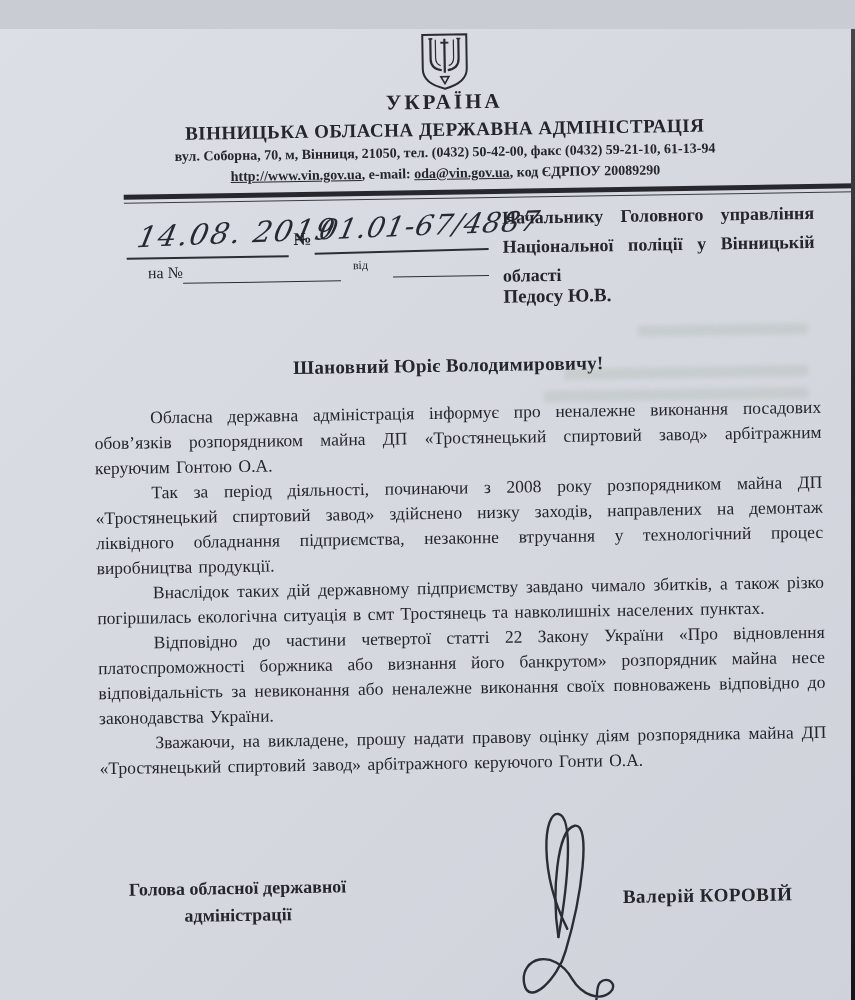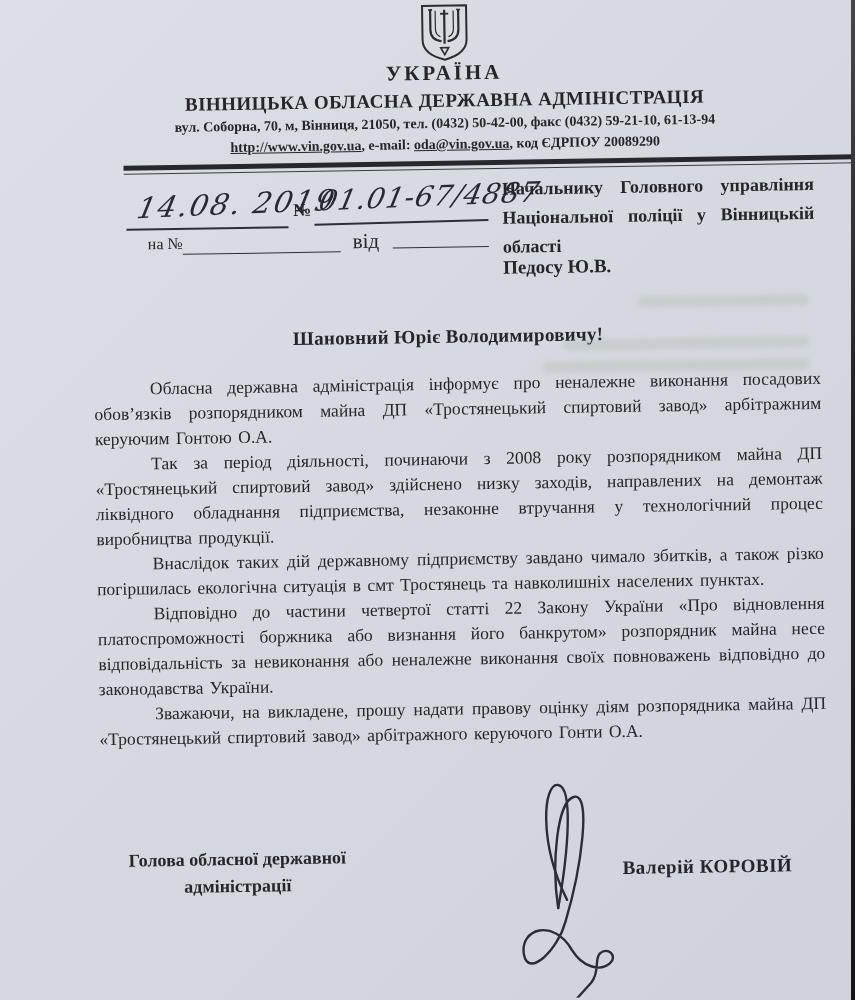--- a/index.html
+++ b/index.html
@@ -5,20 +5,21 @@
   html,body{margin:0;padding:0;}
   body{
     width:855px;height:1000px;position:relative;overflow:hidden;
     background:#c9ccd3;
     font-family:"Liberation Serif", serif;
     color:#24262c;
   }
   .paper{
     position:absolute;inset:0;
     background:linear-gradient(135deg,#dcdfe5 0%,#d7dae0 35%,#d3d6dd 70%,#cfd2da 100%);
+    margin-top:29px;
   }
   .content{
     position:absolute;inset:0;
     transform:rotate(-0.9deg);
     transform-origin:50% 45%;
   }
   
   .emblem{position:absolute;left:426px;top:4px;width:50px;height:58px;}
   .emblem svg{width:100%;height:100%;}
   .center-band{position:absolute;left:45px;width:810px;text-align:center;}
@@ -36,21 +37,21 @@
     font-family:"DejaVu Serif", serif;font-style:italic;color:#262932;
     transform:skewX(-14deg) rotate(-1.5deg);display:inline-block;
   }
   .hand-date{position:absolute;left:142px;top:184px;font-size:29px;letter-spacing:2px;}
   .no-sign{position:absolute;left:297px;top:198px;font-size:18px;font-weight:bold;}
   .hand-number{position:absolute;left:324px;top:180px;font-size:28px;letter-spacing:1px;}
   .uline{position:absolute;height:0;border-bottom:2px solid #2c2e35;}
   .ul-date{left:130px;top:224px;width:162px;}
   .ul-number{left:318px;top:221px;width:174px;transform:rotate(-0.6deg);}
   .na-no{position:absolute;left:151px;top:231px;font-size:16px;}
-  .vid{position:absolute;left:356px;top:228px;font-size:21px;}
+  .vid{position:absolute;left:356px;top:228px;font-size:12px;}
   .ul-nano{left:186px;top:250px;width:158px;border-bottom-width:1.5px;}
   .ul-vid{left:396px;top:247px;width:96px;border-bottom-width:1.5px;}
   
   .recipient{
     position:absolute;left:506px;top:176px;width:312px;
     font-size:18px;font-weight:bold;line-height:29px;text-align:justify;
   }
   .recipient-person{
     position:absolute;left:506px;top:258px;font-size:19px;font-weight:bold;
   }

